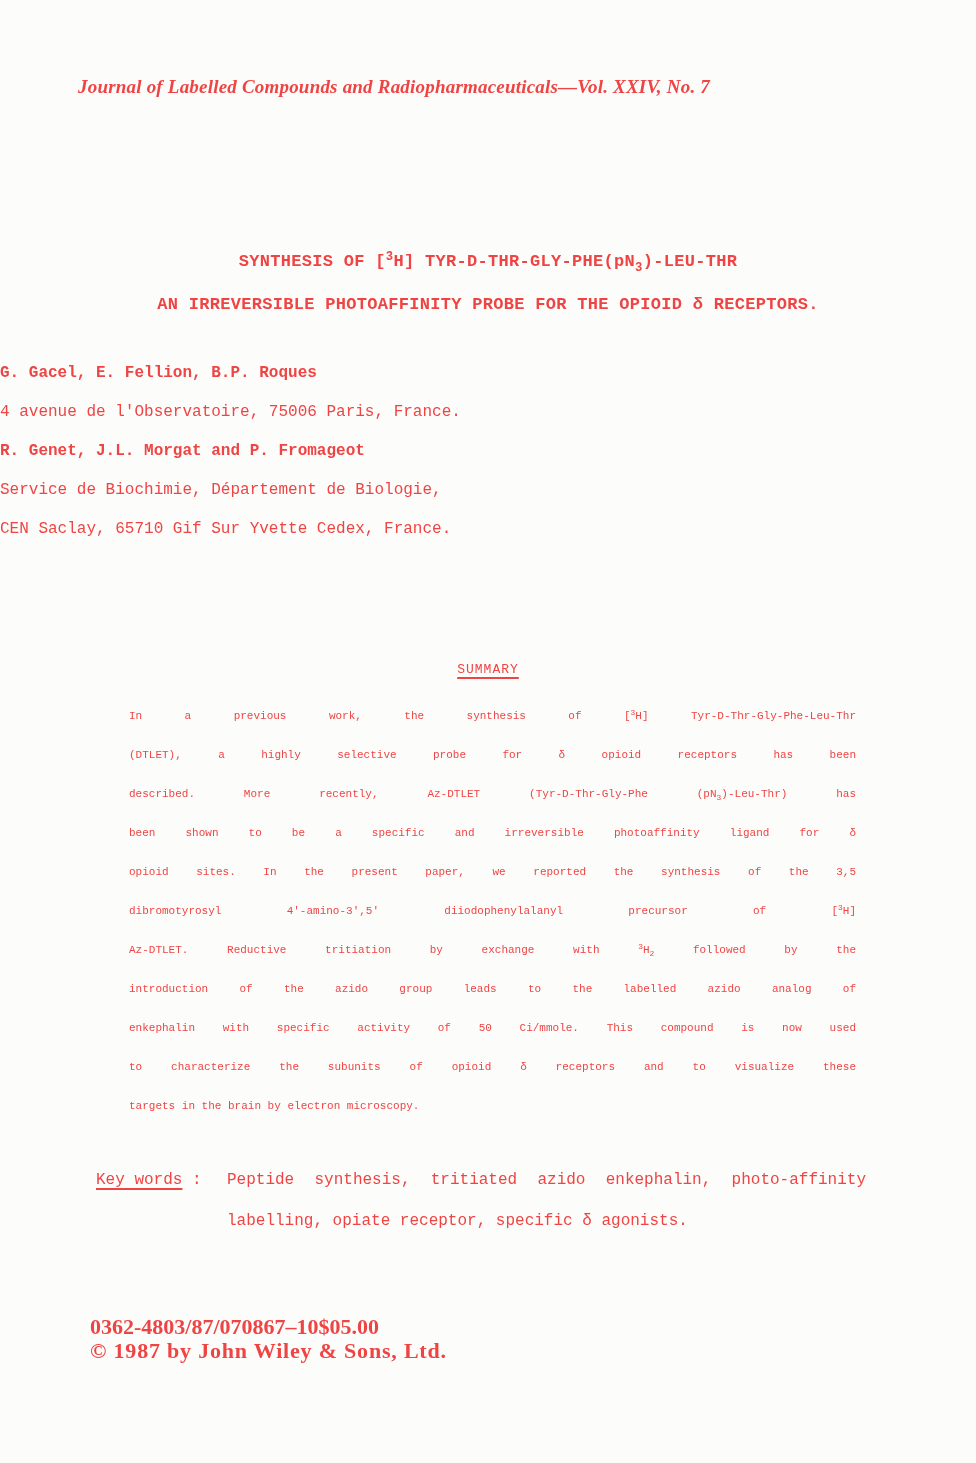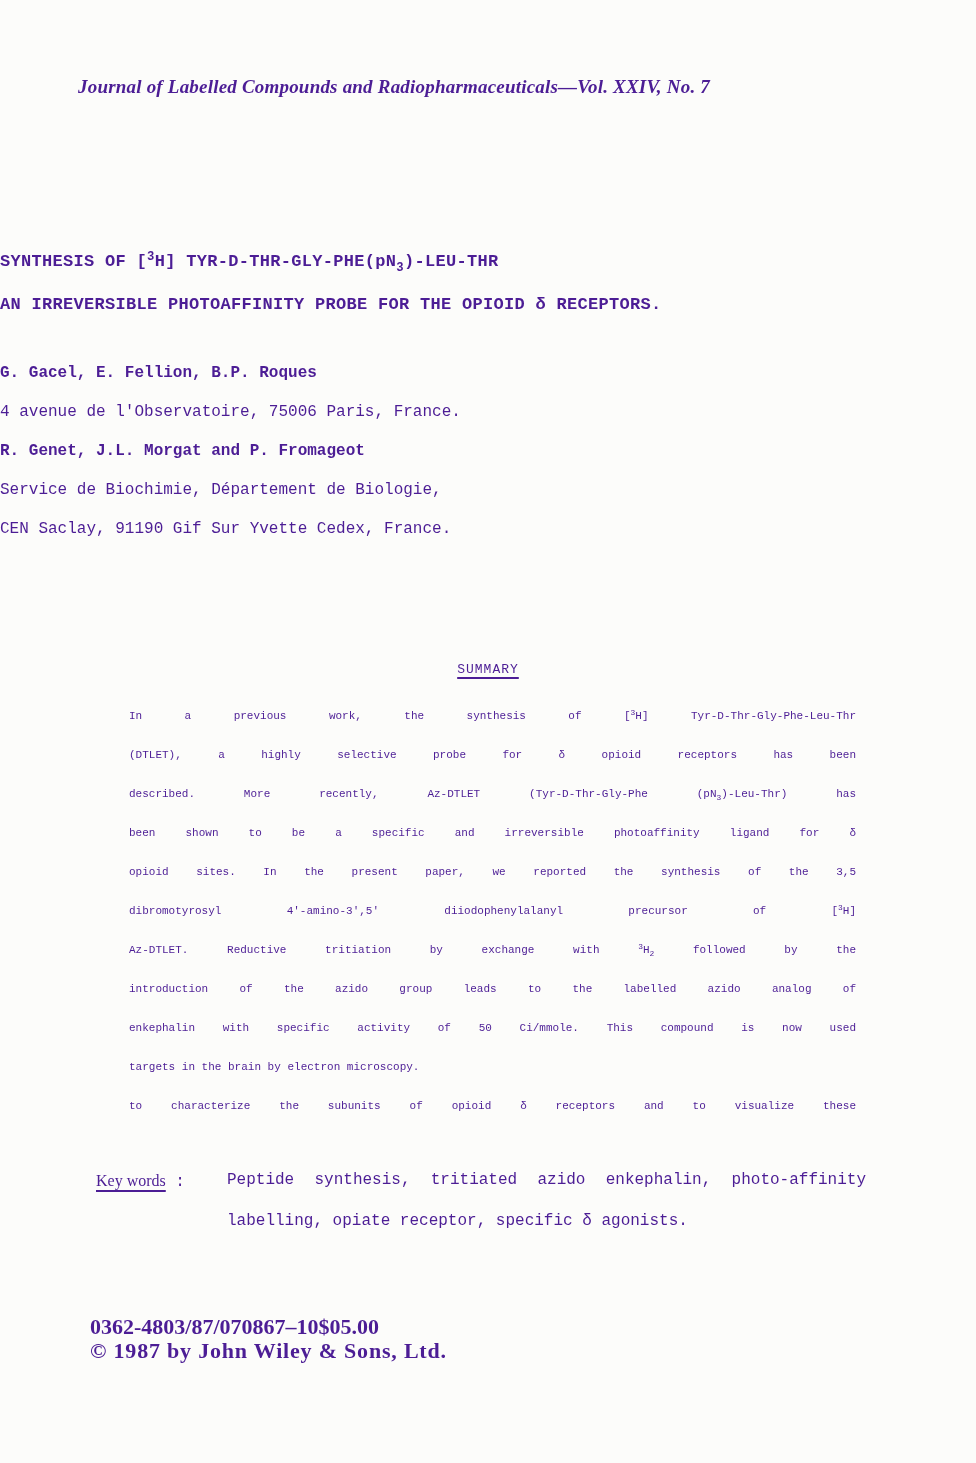--- a/index.html
+++ b/index.html
@@ -2,41 +2,41 @@
 <html><head>
 <meta charset="utf-8">
 <style>
   html, body { margin: 0; padding: 0; background: #e8e8e6; }
   .page {
     position: relative;
     width: 976px;
     height: 1463px;
     margin: 0 auto;
     background: #fcfcfa;
-    color: #4c1d95;
+    color: #ef4444;
     overflow: hidden;
     font-family: "Liberation Mono", "DejaVu Sans Mono", monospace;
   }
   .running-head {
     position: absolute;
     left: 78px;
     top: 76px;
     font-family: "Liberation Serif", "DejaVu Serif", serif;
     font-style: italic;
     font-weight: 600;
     font-size: 19px;
     letter-spacing: 0.2px;
     white-space: nowrap;
   }
   .title-block {
     position: absolute;
     left: 0;
     right: 0;
     top: 240px;
-    text-align: left;
+    text-align: center;
     font-weight: bold;
     font-size: 17px;
     line-height: 43px;
     letter-spacing: 0.3px;
   }
   .authors-block {
     position: absolute;
     left: 0;
     right: 0;
     top: 354px;
@@ -86,21 +86,20 @@
     width: 770px;
     display: flex;
     font-size: 16px;
     line-height: 41px;
   }
   .kw-label-wrap { width: 131px; flex: 0 0 131px; white-space: nowrap; }
   .kw-label {
     text-decoration: underline;
     text-underline-offset: 4px;
     text-decoration-thickness: 1.6px;
-    font-family: Liberation Serif, serif;
   }
   .kw-content { flex: 1; }
   .footer {
     position: absolute;
     left: 90px;
     top: 1315px;
     font-family: "Liberation Serif", "DejaVu Serif", serif;
     font-size: 22px;
     font-weight: 600;
     line-height: 24px;
@@ -117,39 +116,39 @@
   <div class="title-block">
     <div class="title-line">SYNTHESIS OF [<sup>3</sup>H] TYR-D-THR-GLY-PHE(pN<sub>3</sub>)-LEU-THR</div>
     <div class="title-line">AN IRREVERSIBLE PHOTOAFFINITY PROBE FOR THE OPIOID δ RECEPTORS.</div>
   </div>
 
   <div class="authors-block">
     <div class="names">G. Gacel, E. Fellion, B.P. Roques</div>
     <div class="aff">4 avenue de l'Observatoire, 75006 Paris, France.</div>
     <div class="names">R. Genet, J.L. Morgat and P. Fromageot</div>
     <div class="aff">Service de Biochimie, Département de Biologie,</div>
-    <div class="aff">CEN Saclay, 91190 Gif Sur Yvette Cedex, France.</div>
+    <div class="aff">CEN Saclay, 65710 Gif Sur Yvette Cedex, France.</div>
   </div>
 
   <div class="summary-heading">
     <span>SUMMARY</span>
   </div>
 
   <div class="summary-body">
     <div class="jline">In a previous work, the synthesis of [<sup>3</sup>H] Tyr-D-Thr-Gly-Phe-Leu-Thr</div>
     <div class="jline">(DTLET), a highly selective probe for δ opioid receptors has been</div>
     <div class="jline">described. More recently, Az-DTLET (Tyr-D-Thr-Gly-Phe (pN<sub>3</sub>)-Leu-Thr) has</div>
     <div class="jline">been shown to be a specific and irreversible photoaffinity ligand for δ</div>
     <div class="jline">opioid sites. In the present paper, we reported the synthesis of the 3,5</div>
     <div class="jline">dibromotyrosyl 4'-amino-3',5' diiodophenylalanyl precursor of [<sup>3</sup>H]</div>
     <div class="jline">Az-DTLET. Reductive tritiation by exchange with <sup>3</sup>H<sub>2</sub> followed by the</div>
     <div class="jline">introduction of the azido group leads to the labelled azido analog of</div>
     <div class="jline">enkephalin with specific activity of 50 Ci/mmole. This compound is now used</div>
+    <div class="jline">to characterize the subunits of opioid δ receptors and to visualize these</div>
     <div class="jline last">targets in the brain by electron microscopy.</div>
-    <div class="jline">to characterize the subunits of opioid δ receptors and to visualize these</div>
   </div>
 
   <div class="keywords">
     <div class="kw-label-wrap">
       <span class="kw-label">Key words</span><span> : </span>
     </div>
     <div class="kw-content">
       <div class="jline">Peptide synthesis, tritiated azido enkephalin, photo-affinity</div>
       <div class="jline last">labelling, opiate receptor, specific δ agonists.</div>
     </div>

